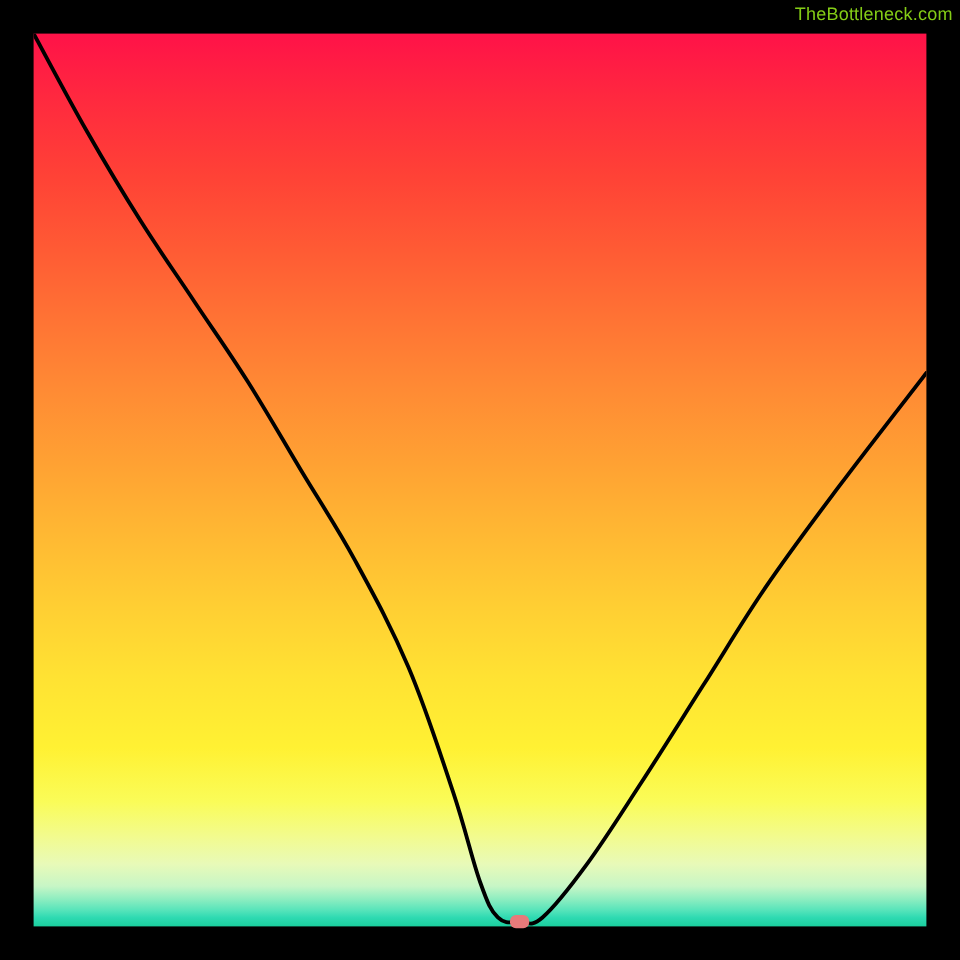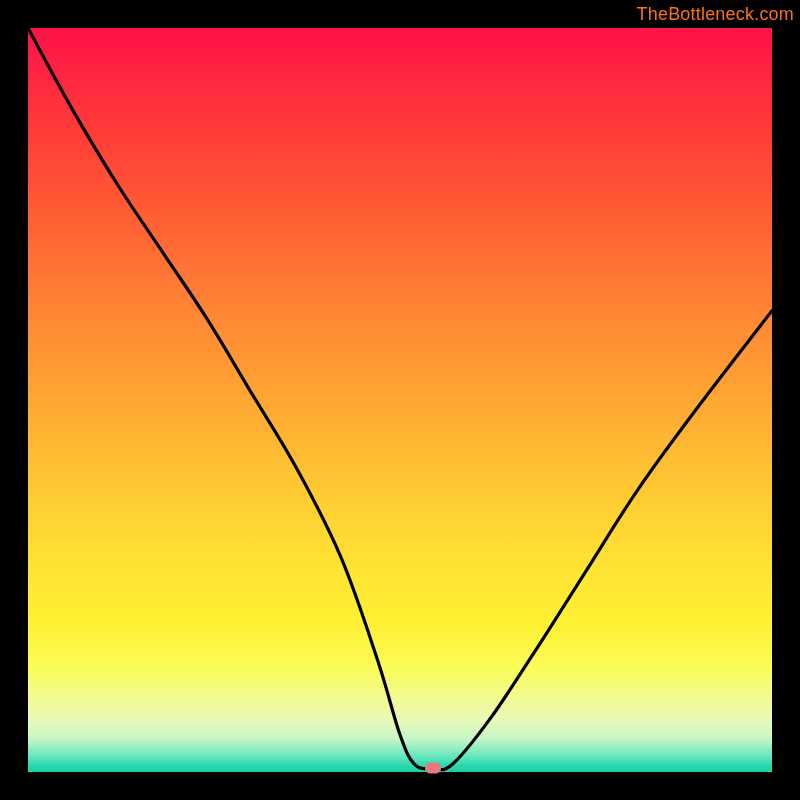--- a/index.html
+++ b/index.html
@@ -49,22 +49,22 @@
     position: absolute;
     left: 0;
     top: 0;
     width: 744px;
     height: 744px;
   }
   .watermark {
     position: absolute;
     top: 4px;
     right: 6px;
-    color: #f97316;
-    font-size: 18px;
+    color: #84cc16;
+    font-size: 15px;
     font-weight: 500;
     letter-spacing: 0.2px;
     user-select: none;
   }
   .marker {
     position: absolute;
     width: 16px;
     height: 11px;
     background: #e77a7a;
     border-radius: 5px;

